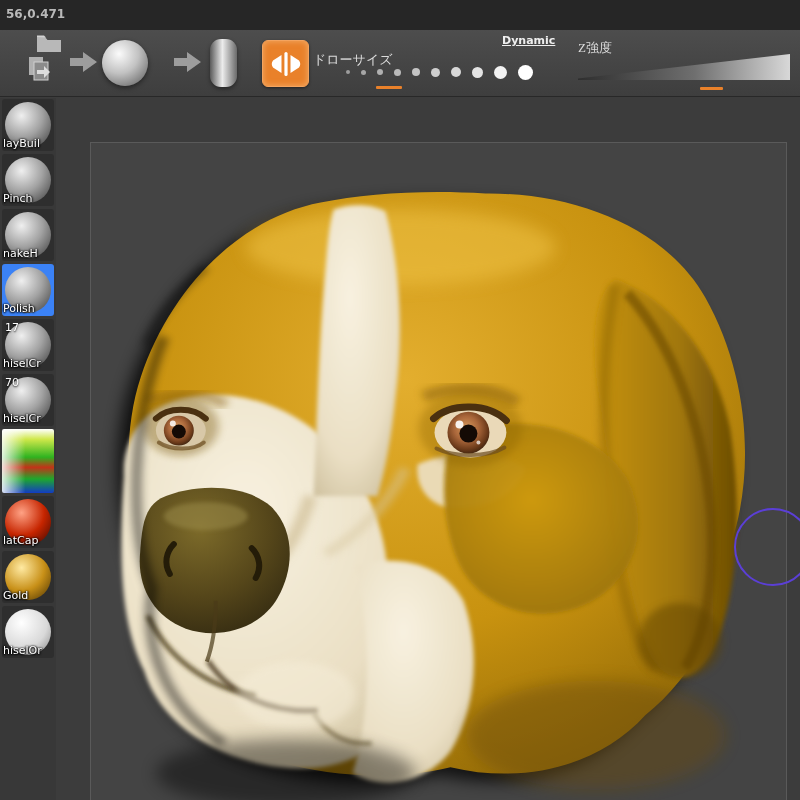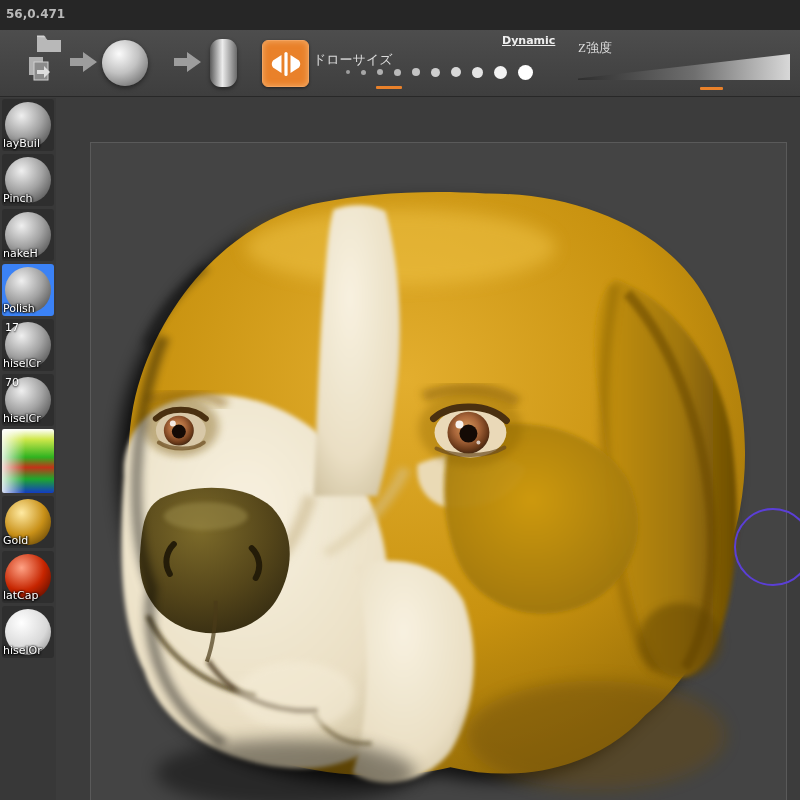--- a/index.html
+++ b/index.html
@@ -158,26 +158,26 @@
         <div class="ball b-gray"></div>
         <span class="tlabel">hiselCr</span>
       </div>
       <div class="tile">
         <span class="tbadge">70</span>
         <div class="ball b-gray"></div>
         <span class="tlabel">hiselCr</span>
       </div>
       <div class="tile tile-picker"></div>
       <div class="tile">
+        <div class="ball b-red"></div>
+        <span class="tlabel">latCap</span>
+      </div>
+      <div class="tile">
         <div class="ball b-gold"></div>
         <span class="tlabel">Gold</span>
-      </div>
-      <div class="tile">
-        <div class="ball b-red"></div>
-        <span class="tlabel">latCap</span>
       </div>
       <div class="tile">
         <div class="ball b-white"></div>
         <span class="tlabel">hiselOr</span>
       </div>
     </div>
 
     <div class="canvas">
       <div class="doc-frame"></div>
 

